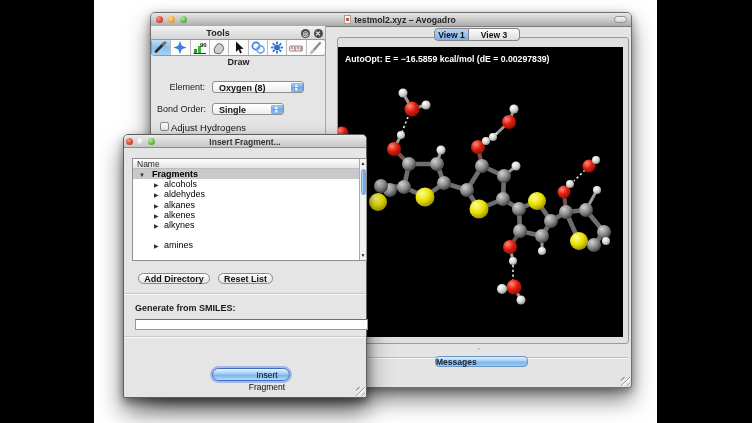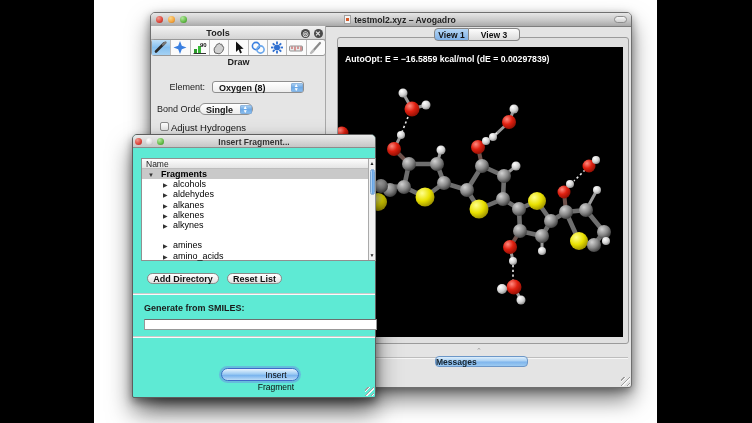--- a/index.html
+++ b/index.html
@@ -52,22 +52,22 @@
 .popup .pt { position:absolute; left:6px; top:1px; }
 .stepper { position:absolute; right:0.5px; top:0.5px; bottom:0.5px; width:12px; border-radius:2px;
   background:linear-gradient(#b5d7f5,#6da9e6 50%,#8ec1f0); box-shadow:inset 0 0 0 0.5px #7aa0cc; }
 .stepper::before { content:"\25B2"; position:absolute; left:3.2px; top:-0.5px; font-size:5px; color:#fff; }
 .stepper::after  { content:"\25BC"; position:absolute; left:3.2px; bottom:-0.5px; font-size:5px; color:#fff; }
 #chk { position:absolute; left:9px; top:96px; width:9px; height:9px; border:1px solid #8a8a8a; border-radius:2px; background:linear-gradient(#fff,#e6e6e6); }
 #chklbl { position:absolute; left:20px; top:96px; font-size:9.5px; color:#111; }
 
 
 #dlg { position:absolute; left:123px; top:134px; width:244px; height:264px;
-  background:#5eead4; border:1px solid #5e5e5e; border-radius:5px 5px 2px 2px;
-  box-shadow: 0 14px 24px rgba(0,0,0,0.55), 0 4px 9px rgba(0,0,0,0.4); margin-left: 9px; }
+  background:#e5e5e5; border:1px solid #5e5e5e; border-radius:5px 5px 2px 2px;
+  box-shadow: 0 14px 24px rgba(0,0,0,0.55), 0 4px 9px rgba(0,0,0,0.4); }
 #dlgtitle { position:absolute; left:0; top:0; width:100%; height:13px; background:linear-gradient(#ebebeb,#c6c6c6); border-bottom:1px solid #8c8c8c; border-radius:4px 4px 0 0; }
 #dlgtitle span { position:absolute; width:100%; text-align:center; top:2px; font-size:8.5px; font-weight:bold; color:#333; }
 
 #list { position:absolute; left:8px; top:23px; width:235px; height:103px; background:#fff; border:1px solid #909090; }
 #listhdr { position:absolute; left:0; top:0; right:7px; height:10px; background:linear-gradient(#fdfdfd,#e4e4e4); border-bottom:1px solid #bdbdbd; font-size:8.5px; color:#222; padding-left:4px; line-height:10px; }
 .row { position:absolute; left:0; right:7px; height:10.2px; font-size:9px; color:#000; line-height:10.2px; }
 .row .tri { position:absolute; font-size:6px; color:#333; top:1px; }
 #rowfrag { background:#c9c9c9; font-weight:bold; }
 #sbar { position:absolute; right:0; top:0; bottom:0; width:7px; border-left:1px solid #aaa; background:#f2f2f2; }
 .sarr { position:absolute; left:0; width:6px; height:9px; font-size:5px; color:#222; text-align:center; line-height:9px; }
@@ -284,21 +284,21 @@
             <line x1="4" y1="13" x2="6.5" y2="10.5" stroke="#bbb" stroke-width="2.4" stroke-linecap="round"></line>
           </svg></div>
     </div>
     <div id="drawlbl">Draw</div>
     <div class="flbl" style="left:0; width:54px; top:56px;">Element:</div>
     <div class="popup" style="left:61px; top:55px; width:92px;">
         <span class="pt">Oxygen (8)</span>
         <span class="stepper"></span>
       </div>
     <div class="flbl" style="left:0; width:55px; top:78px;">Bond Order:</div>
-    <div class="popup" style="left:48px; top:77px; width:54px;border-radius:6px;">
+    <div class="popup" style="left:61px; top:77px; width:72px;">
         <span class="pt">Single</span>
         <span class="stepper"></span>
       </div>
     <div id="chk"></div>
     <div id="chklbl">Adjust Hydrogens</div>
   </div>
 </div>
 
 <div id="dlg">
   <div id="dlgtitle">
@@ -329,24 +329,20 @@
         <span class="tri" style="left:21px;">▶</span>
         <span style="position:absolute;left:31px;">alkanes</span>
       </div>
     <div class="row" style="top:61px;">
         <span class="tri" style="left:21px;">▶</span>
         <span style="position:absolute;left:31px;">alkynes</span>
       </div>
     <div class="row" style="top:81.4px;">
         <span class="tri" style="left:21px;">▶</span>
         <span style="position:absolute;left:31px;">amines</span>
-      </div>
-    <div class="row" style="top:91.6px;">
-        <span class="tri" style="left:21px;">▶</span>
-        <span style="position:absolute;left:31px;">amino_acids</span>
       </div>
     <div id="sbar">
       <div class="sarr" style="top:0;">▲</div>
       <div id="sthumb"></div>
       <div class="sarr" style="bottom:0;">▼</div>
     </div>
   </div>
   <div class="pillbtn" style="left:14px; top:138px; width:72px; line-height:10px;">Add Directory</div>
   <div class="pillbtn" style="left:94px; top:138px; width:55px; line-height:10px;">Reset List</div>
   <div class="hsep" style="top:158px;"></div>

